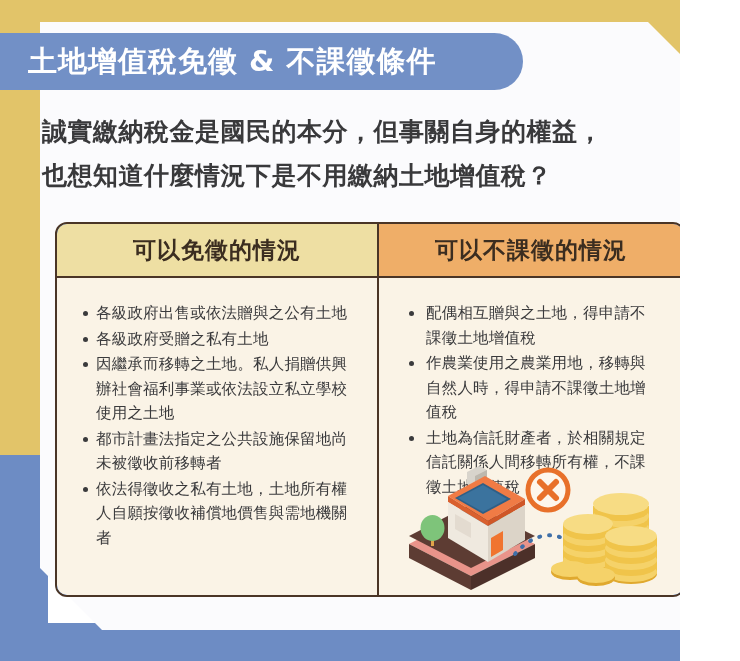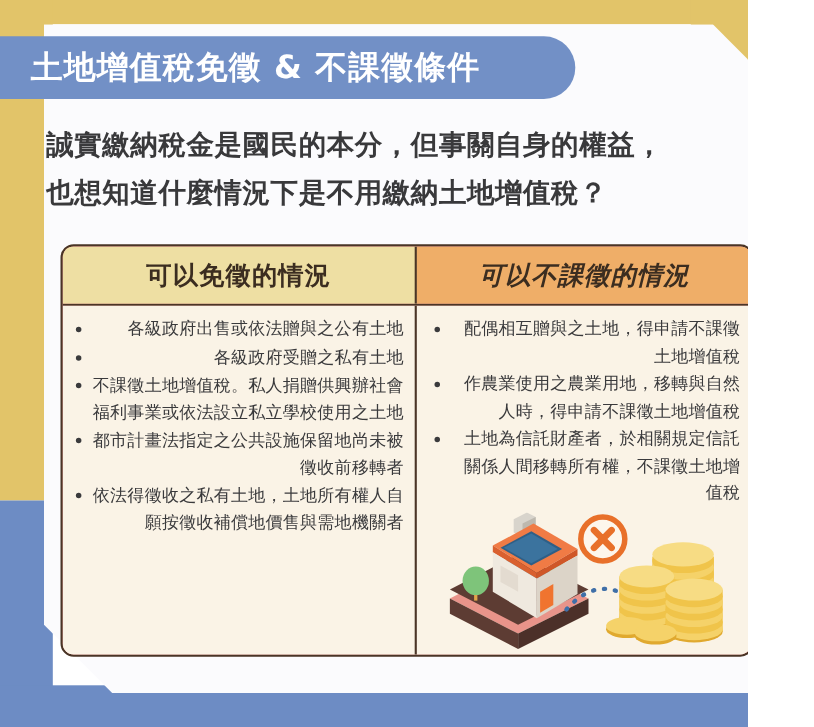--- a/index.html
+++ b/index.html
@@ -123,21 +123,21 @@
 
   
   .table {
     position: absolute;
     left: 55px; top: 222px;
     width: 630px; height: 375px;
     border: 2px solid #4a3526;
     border-radius: 12px;
     box-sizing: border-box;
     overflow: hidden;
-    background: #fca5a5;
+    background: #3b82f6;
   }
   .thead {
     display: flex;
     height: 52px;
     border-bottom: 2px solid #4a3526;
   }
   .th {
     display: flex;
     align-items: center;
     justify-content: center;
@@ -149,21 +149,20 @@
     font-family: "DejaVu Sans", "Liberation Sans", sans-serif;
   }
   .th-left {
     width: 322px;
     background: #eedfa3;
     border-right: 2px solid #4a3526;
   }
   .th-right {
     width: 304px;
     background: #efae68;
-    font-style: italic;
   }
   .tbody {
     display: flex;
     height: 319px;
   }
   .td {
     box-sizing: border-box;
     position: relative;
     height: 100%;
   }
@@ -173,24 +172,23 @@
     padding: 9px 10px 0 8px;
     background: #faf3e6;
   }
   .td-right {
     width: 304px;
     padding: 9px 10px 0 10px;
     background: #faf3e6;
   }
 
   ul.blist {
-    margin: 0;
+    margin: 14px;
     padding: 0;
     list-style: none;
-    text-align: right;
   }
   ul.blist li {
     position: relative;
     color: #3a3a3c;
     font-size: 15.5px;
     line-height: 24.5px;
     letter-spacing: 0.2px;
     margin: 0 0 1px 0;
     font-family: "DejaVu Sans", "Liberation Sans", sans-serif;
   }
@@ -246,21 +244,21 @@
       <div class="th th-left">可以免徵的情況</div>
       <div class="th th-right">可以不課徵的情況</div>
     </div>
 
     <div class="tbody">
 
       <div class="td td-left">
         <ul class="blist left">
           <li>各級政府出售或依法贈與之公有土地</li>
           <li>各級政府受贈之私有土地</li>
-          <li>不課徵土地增值稅。私人捐贈供興辦社會福利事業或依法設立私立學校使用之土地</li>
+          <li>因繼承而移轉之土地。私人捐贈供興辦社會福利事業或依法設立私立學校使用之土地</li>
           <li>都市計畫法指定之公共設施保留地尚未被徵收前移轉者</li>
           <li>依法得徵收之私有土地，土地所有權人自願按徵收補償地價售與需地機關者</li>
         </ul>
       </div>
 
       <div class="td td-right">
         <ul class="blist right">
           <li>配偶相互贈與之土地，得申請不課徵土地增值稅</li>
           <li>作農業使用之農業用地，移轉與自然人時，得申請不課徵土地增值稅</li>
           <li>土地為信託財產者，於相關規定信託關係人間移轉所有權，不課徵土地增值稅</li>

